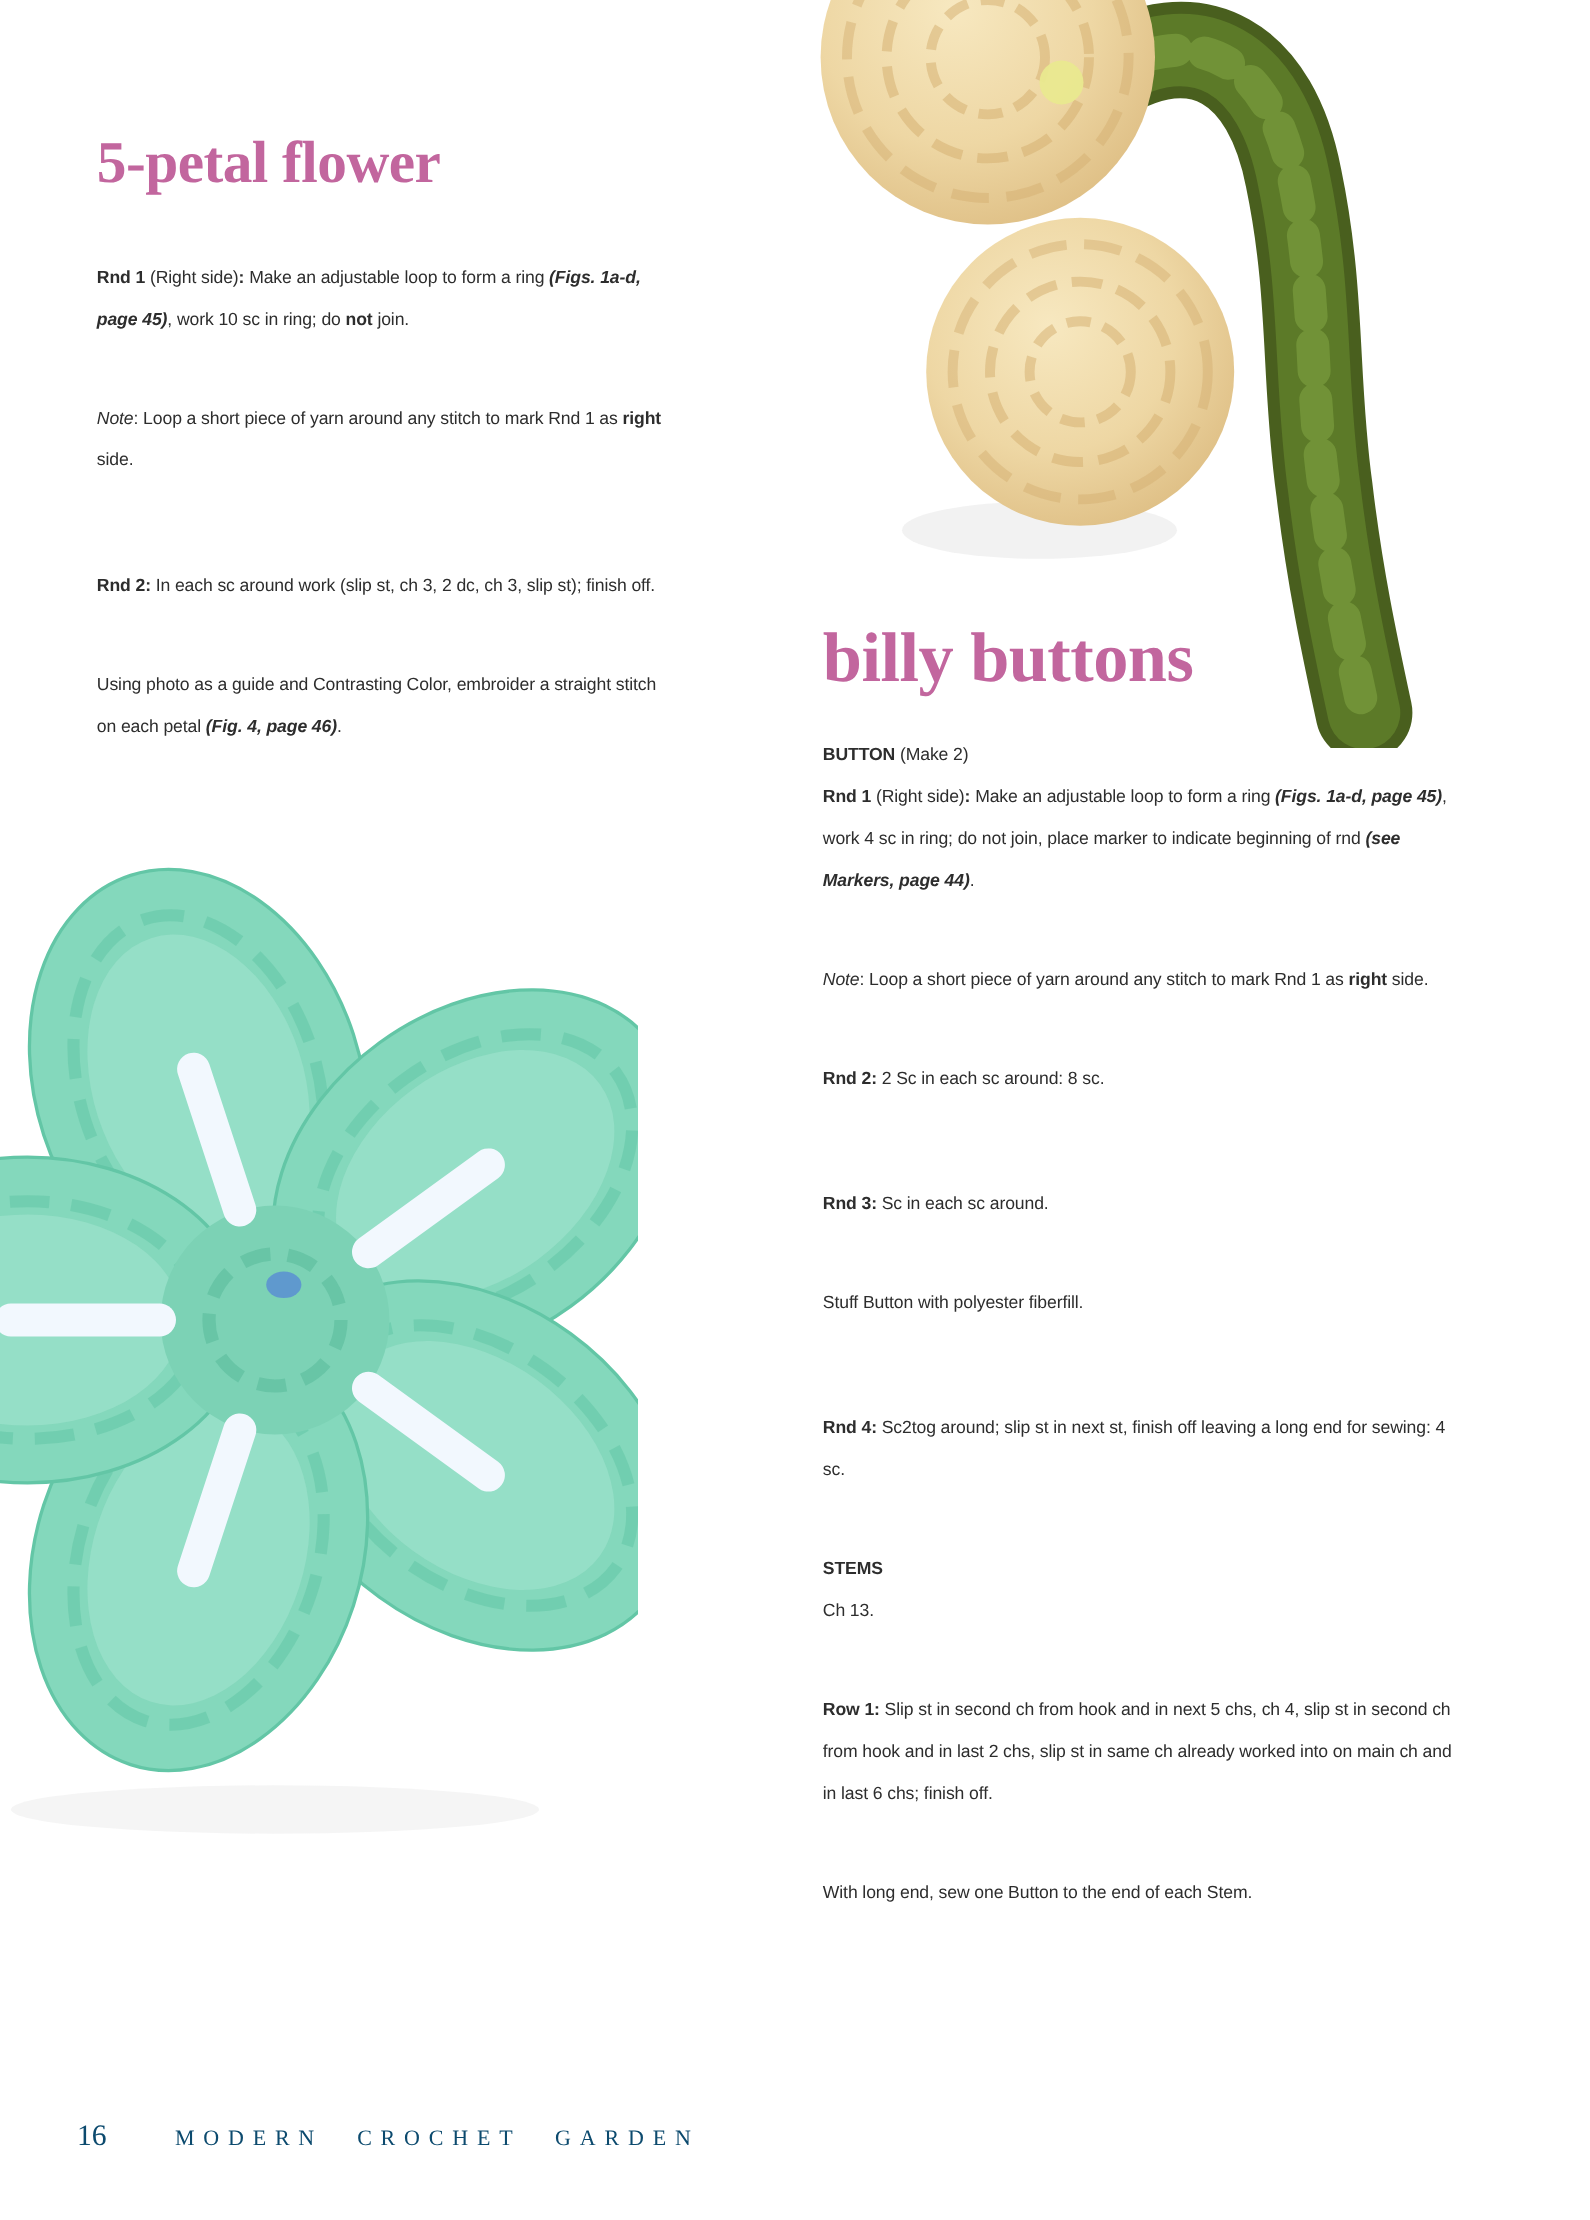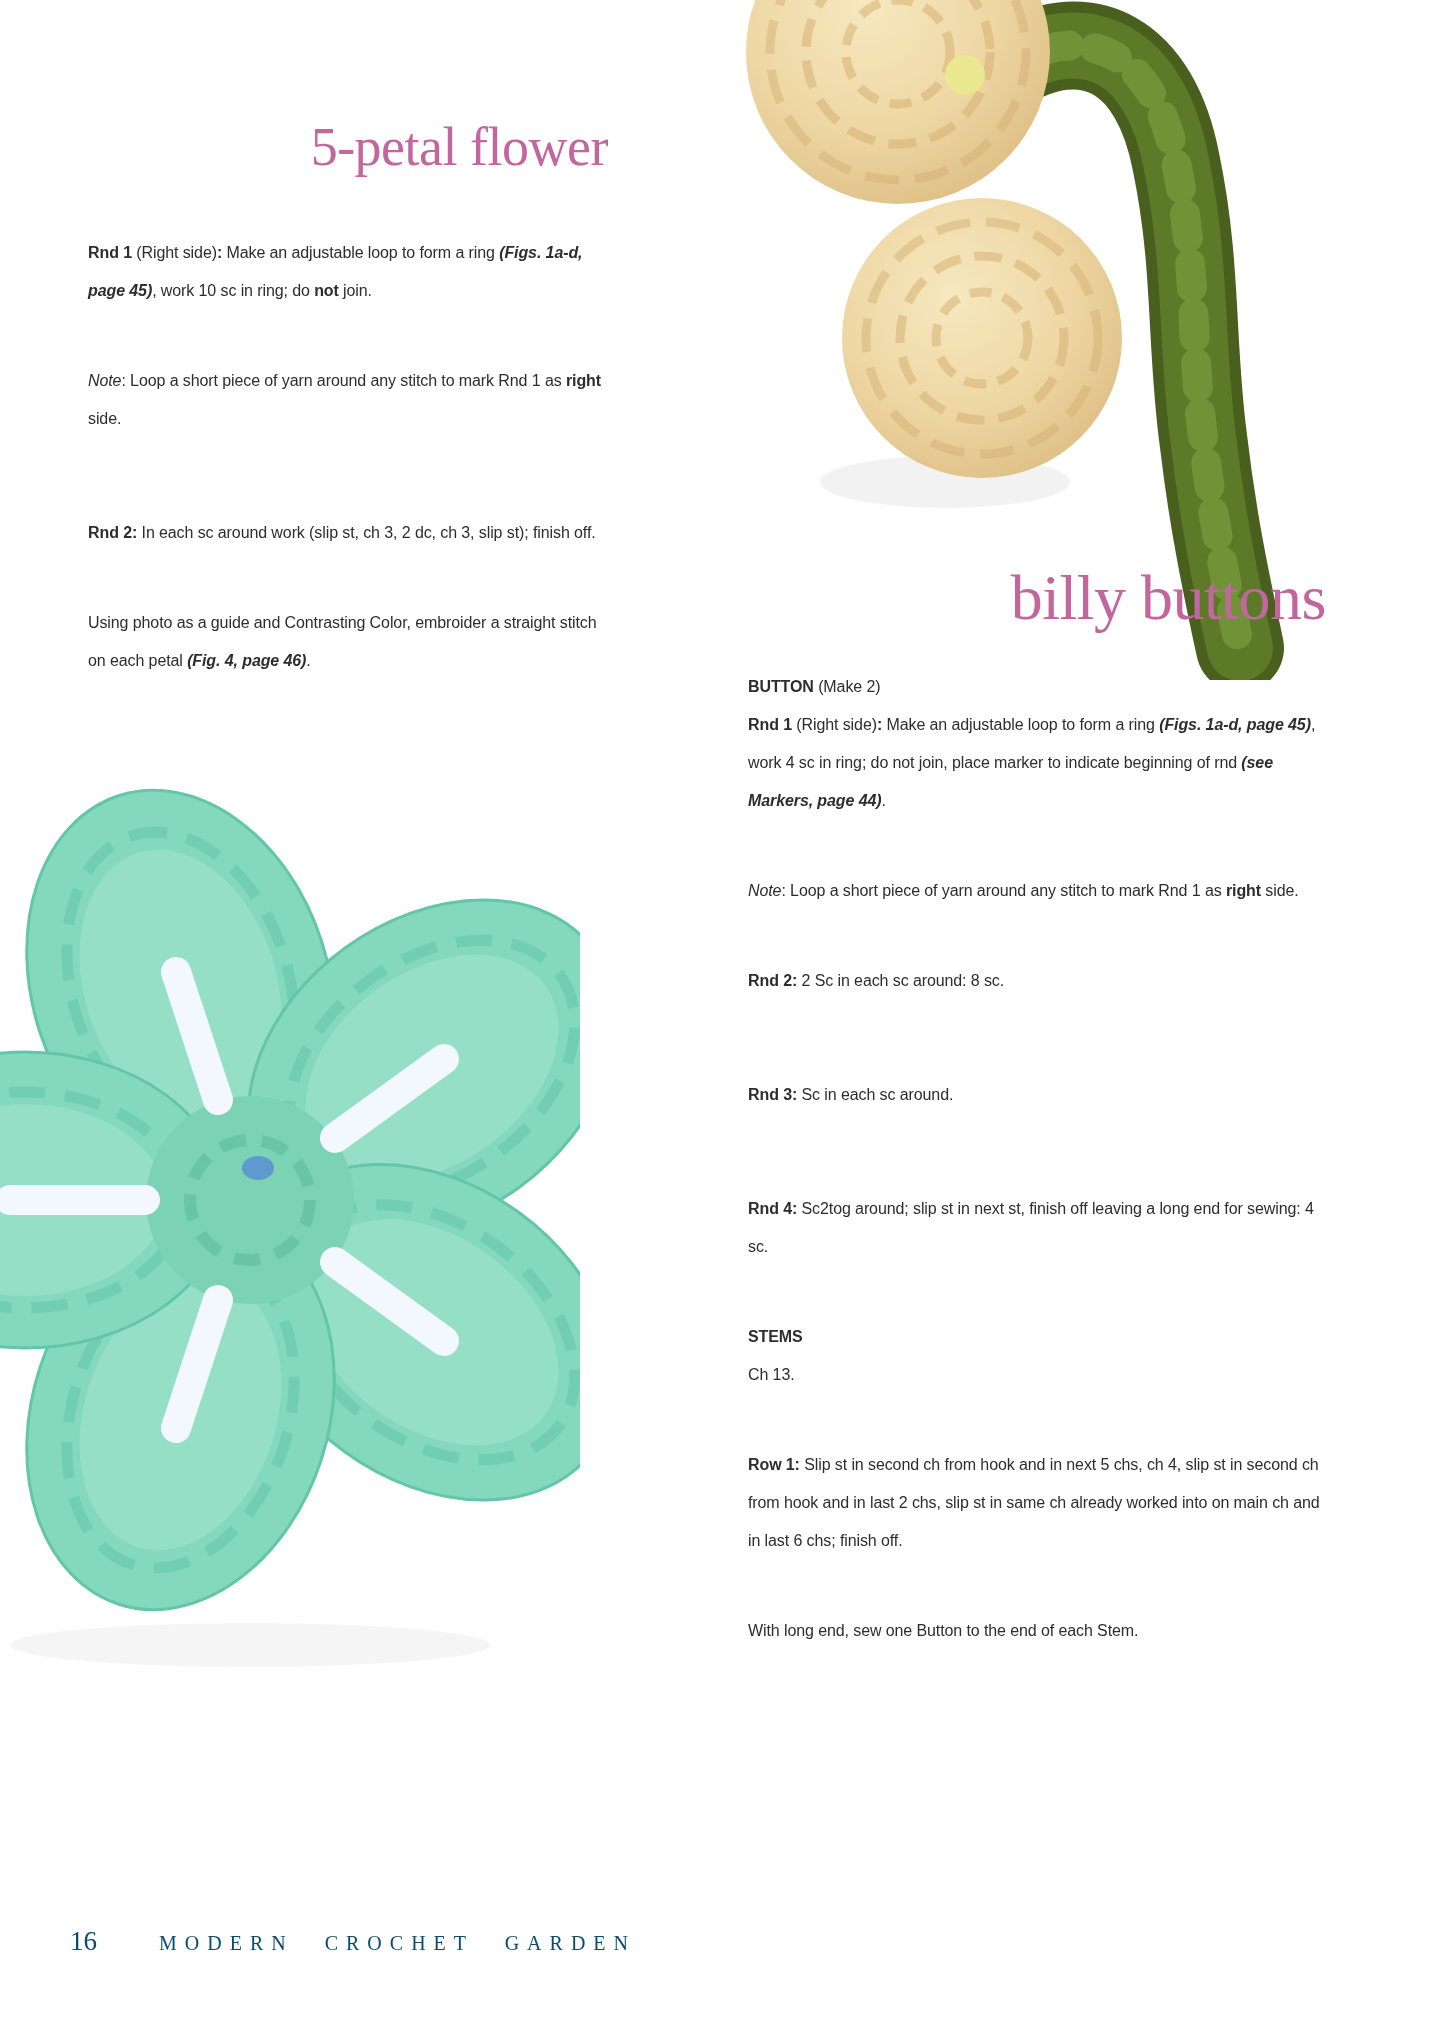--- a/index.html
+++ b/index.html
@@ -23,22 +23,22 @@
   .page{position:absolute;inset:0;background:#ffffff;}
 
   svg.photo{position:absolute;pointer-events:none;}
   #billy-photo{left:560px;top:0;}
   #flower-photo{left:0;top:740px;}
 
   .col{position:absolute;}
   .col-left{left:88px;top:104px;width:520px;}
   .col-right{left:748px;top:552px;width:578px;}
 
-  h1.section-title{font-family:"Liberation Serif", serif;font-weight:400;
-    color:var(--accent_pink);letter-spacing:-0.5px;text-align:right;}
+  h1.section-title{font-family:"Liberation Serif", serif;font-weight:700;
+    color:var(--accent_pink);letter-spacing:-0.5px;}
   .col-left h1.section-title{font-size:54px;line-height:86px;margin-bottom:44px;}
   .col-right h1.section-title{font-size:64px;line-height:92px;margin-bottom:24px;}
 
   .paras p{font-size:16px;line-height:38px;margin:0;letter-spacing:-0.1px;}
   .paras p.gap0{margin-top:0;}
   .paras p.gap1{margin-top:52px;}
   .paras p.gap2{margin-top:76px;}
   .seg-n{font-weight:400;}
   .seg-b{font-weight:700;}
   .seg-i{font-style:italic;}
@@ -160,20 +160,21 @@
   </div>
 
   <div class="col col-right">
     <h1 class="section-title">billy buttons</h1>
     <div class="paras">
         <p class="gap0"><span class="seg-b">BUTTON </span><span class="seg-n">(Make 2)</span></p>
         <p class="gap0"><span class="seg-b">Rnd 1 </span><span class="seg-n">(Right side)</span><span class="seg-b">: </span><span class="seg-n">Make an adjustable loop to form a ring </span><span class="seg-bi">(Figs. 1a-d, page 45)</span><span class="seg-n">, work 4 sc in ring; do not join, place marker to indicate beginning of rnd </span><span class="seg-bi">(see Markers, page 44)</span><span class="seg-n">.</span></p>
         <p class="gap1"><span class="seg-i">Note</span><span class="seg-n">: Loop a short piece of yarn around any stitch to mark Rnd 1 as </span><span class="seg-b">right</span><span class="seg-n"> side.</span></p>
         <p class="gap1"><span class="seg-b">Rnd 2: </span><span class="seg-n">2 Sc in each sc around: 8 sc.</span></p>
         <p class="gap2"><span class="seg-b">Rnd 3: </span><span class="seg-n">Sc in each sc around.</span></p>
+        <p class="gap1"><span class="seg-n">Stuff Button with polyester fiberfill.</span></p>
         <p class="gap2"><span class="seg-b">Rnd 4: </span><span class="seg-n">Sc2tog around; slip st in next st, finish off leaving a long end for sewing: 4 sc.</span></p>
         <p class="gap1"><span class="seg-b">STEMS</span></p>
         <p class="gap0"><span class="seg-n">Ch 13.</span></p>
         <p class="gap1"><span class="seg-b">Row 1: </span><span class="seg-n">Slip st in second ch from hook and in next 5 chs, ch 4, slip st in second ch from hook and in last 2 chs, slip st in same ch already worked into on main ch and in last 6 chs; finish off.</span></p>
         <p class="gap1"><span class="seg-n">With long end, sew one Button to the end of each Stem.</span></p>
       </div>
   </div>
 
   <div class="footer">
     <span class="pagenum">16</span><span class="booktitle">MODERN CROCHET GARDEN</span>

